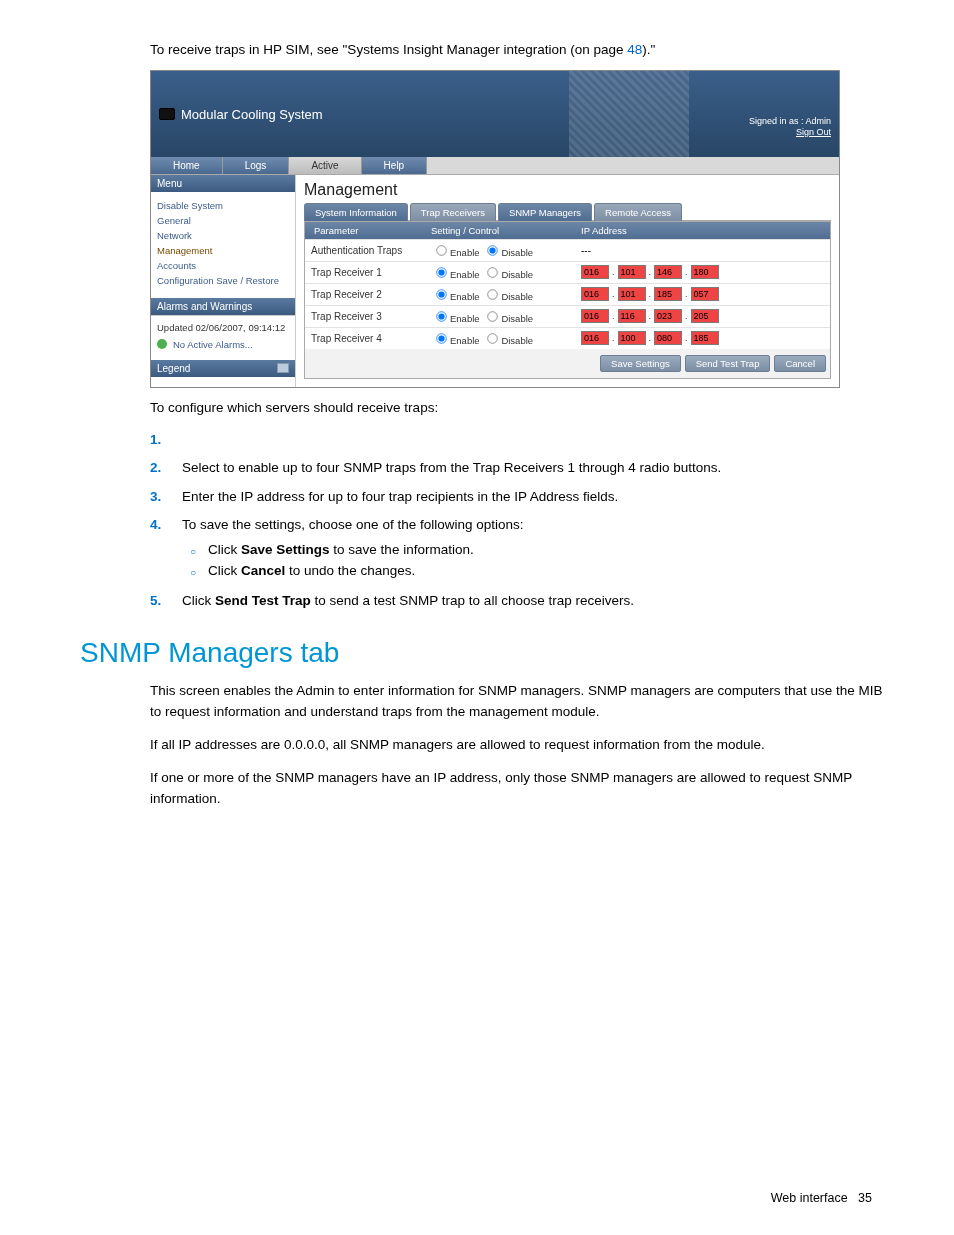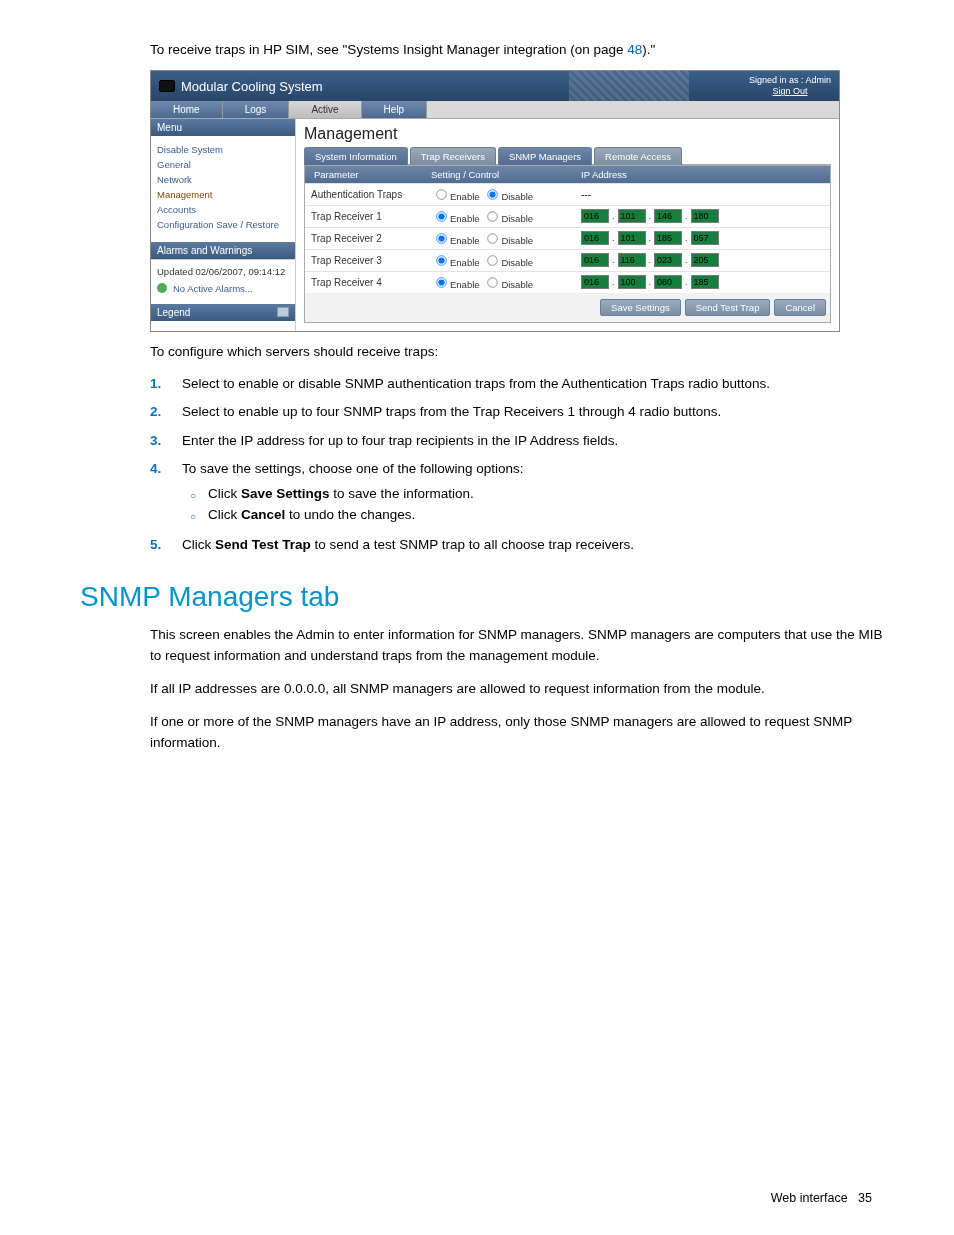--- a/index.html
+++ b/index.html
@@ -22,26 +22,26 @@
     border: 1px solid #888;
     background: #f6f6f6;
     font-size: 10px;
   }
   .app-header {
     background: linear-gradient(#3a5f8a,#284666);
     color: #fff;
     display: flex;
     align-items: center;
     justify-content: space-between;
-    padding: 4px 8px;
+    padding: 19px 8px;
     position: relative;
   }
   .app-title { display:flex; align-items:center; gap:6px; font-size:13px; }
   .hp-icon { width:16px; height:12px; background:#111; border:1px solid #000; display:inline-block; border-radius:2px; }
-  .signed-in { color:#fff; font-size:9px; text-align:center; line-height:1.2; }
+  .signed-in { color:#fff; font-size:9px; text-align:right; line-height:1.2;margin-top:26px; }
   .signed-in .signout { text-decoration:underline; cursor:pointer; display:block; }
   .header-splash { position:absolute; right:150px; top:0; bottom:0; width:120px; background:repeating-linear-gradient(45deg,#7a90a8 0 3px,#5a7290 3px 6px); opacity:0.5;}
   .nav-tabs { display:flex; background:#d9d9d9; border-bottom:1px solid #aaa; }
   .nav-tab {
     padding:3px 22px;
     font-size:10px;
     color:#fff;
     border-right:1px solid #999;
     background:linear-gradient(#6f8baf,#4b698f);
     cursor:pointer;
@@ -67,21 +67,21 @@
   .inner-tab.active { background:linear-gradient(#6d86a6,#4f6d92); }
   .pane-border { border:1px solid #aaa; border-top:2px solid #aaa; margin-top:-1px;}
   .col-headers { display:flex; background:linear-gradient(#6d86a6,#4f6d92); color:#fff; font-size:9.5px;}
   .ch1 { width:120px; padding:3px 9px;}
   .ch2 { width:150px; padding:3px 6px;}
   .ch3 { flex:1; padding:3px 6px;}
   .row { display:flex; border-top:1px solid #e2e2e2; align-items:center; padding:3px 0;}
   .c1 { width:120px; padding:0 6px; color:#333;}
   .c2 { width:150px; padding:0 6px; color:#333;}
   .c3 { flex:1; padding:0 6px; display:flex; gap:2px; align-items:center;}
-  .ipbox { width:28px; height:14px; border:1px solid #7a7a7a; font-size:9px; padding:0 2px; background:#15803d;}
+  .ipbox { width:28px; height:14px; border:1px solid #7a7a7a; font-size:9px; padding:0 2px; background:#ef4444;}
   .dot { font-size:9px; color:#333; padding:0 1px;}
   .radio-lbl { font-size:9.5px; }
   input[type=radio] { transform:scale(0.8); margin:0 2px 0 4px; position:relative; top:1px;}
   .btn-row { display:flex; justify-content:flex-end; gap:4px; padding:6px 4px; background:#f2f2f2;}
   .app-btn {
     font-size:9.5px; color:#fff; padding:2px 10px;
     background:linear-gradient(#9cacc0,#7b8ea4);
     border:1px solid #6b7e94; border-radius:2px; cursor:pointer;
   }
   .alarms-bar { background:linear-gradient(#5a7aa0,#3c5a80); color:#fff; padding:3px 6px; font-size:10px;}
@@ -252,21 +252,20 @@
         </div>
       </div>
     </div>
   </div>
 
   <p class="body-text">To configure which servers should receive traps:</p>
 
   <div class="num-list">
     <div class="num-item">
         <span class="num">1.</span>
-        <span>Select to enable or disable SNMP authentication traps from the Authentication Traps radio buttons.</span>
       </div>
     <div class="num-item">
         <span class="num">2.</span>
         <span>Select to enable up to four SNMP traps from the Trap Receivers 1 through 4 radio buttons.</span>
       </div>
     <div class="num-item">
         <span class="num">3.</span>
         <span>Enter the IP address for up to four trap recipients in the IP Address fields.</span>
       </div>
     <div class="num-item">

